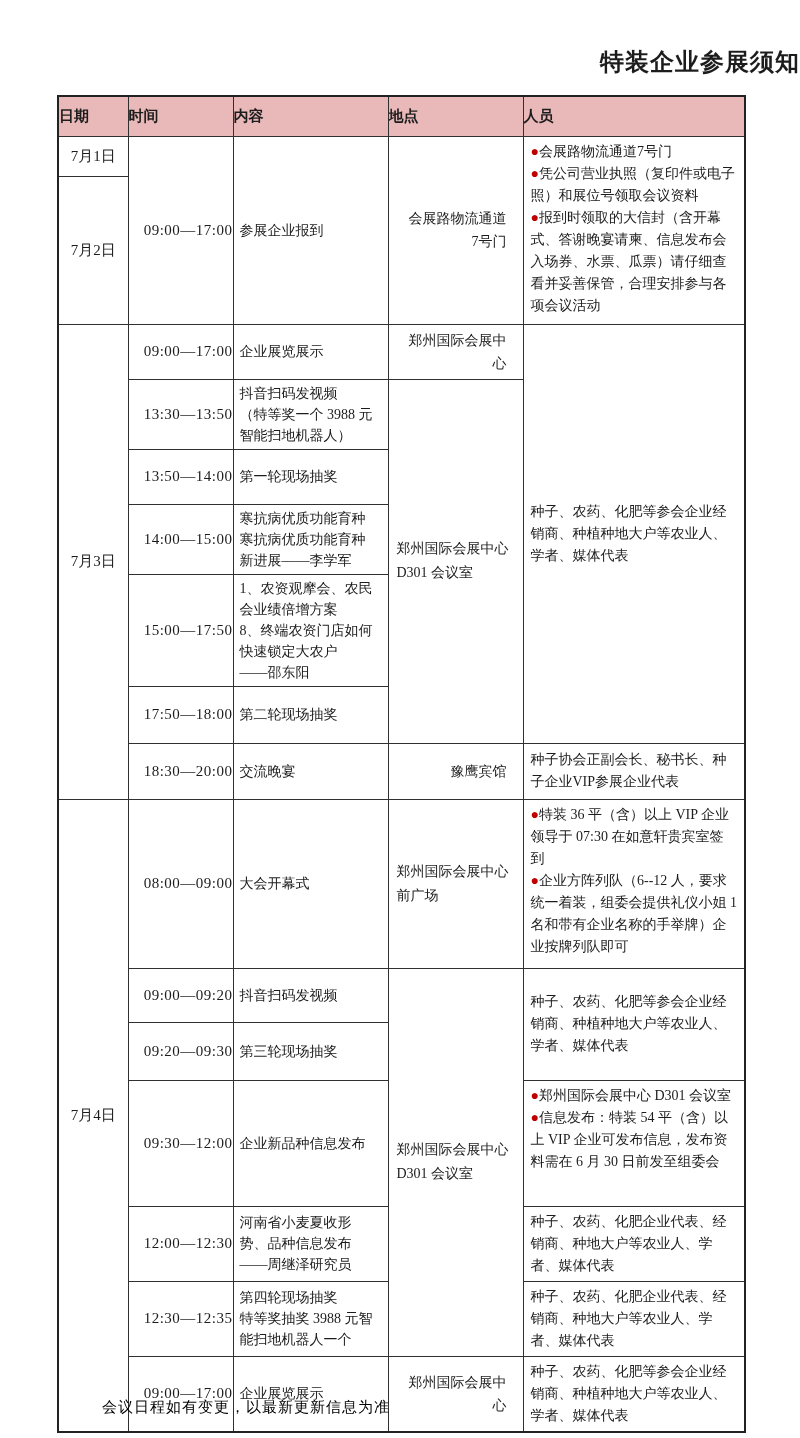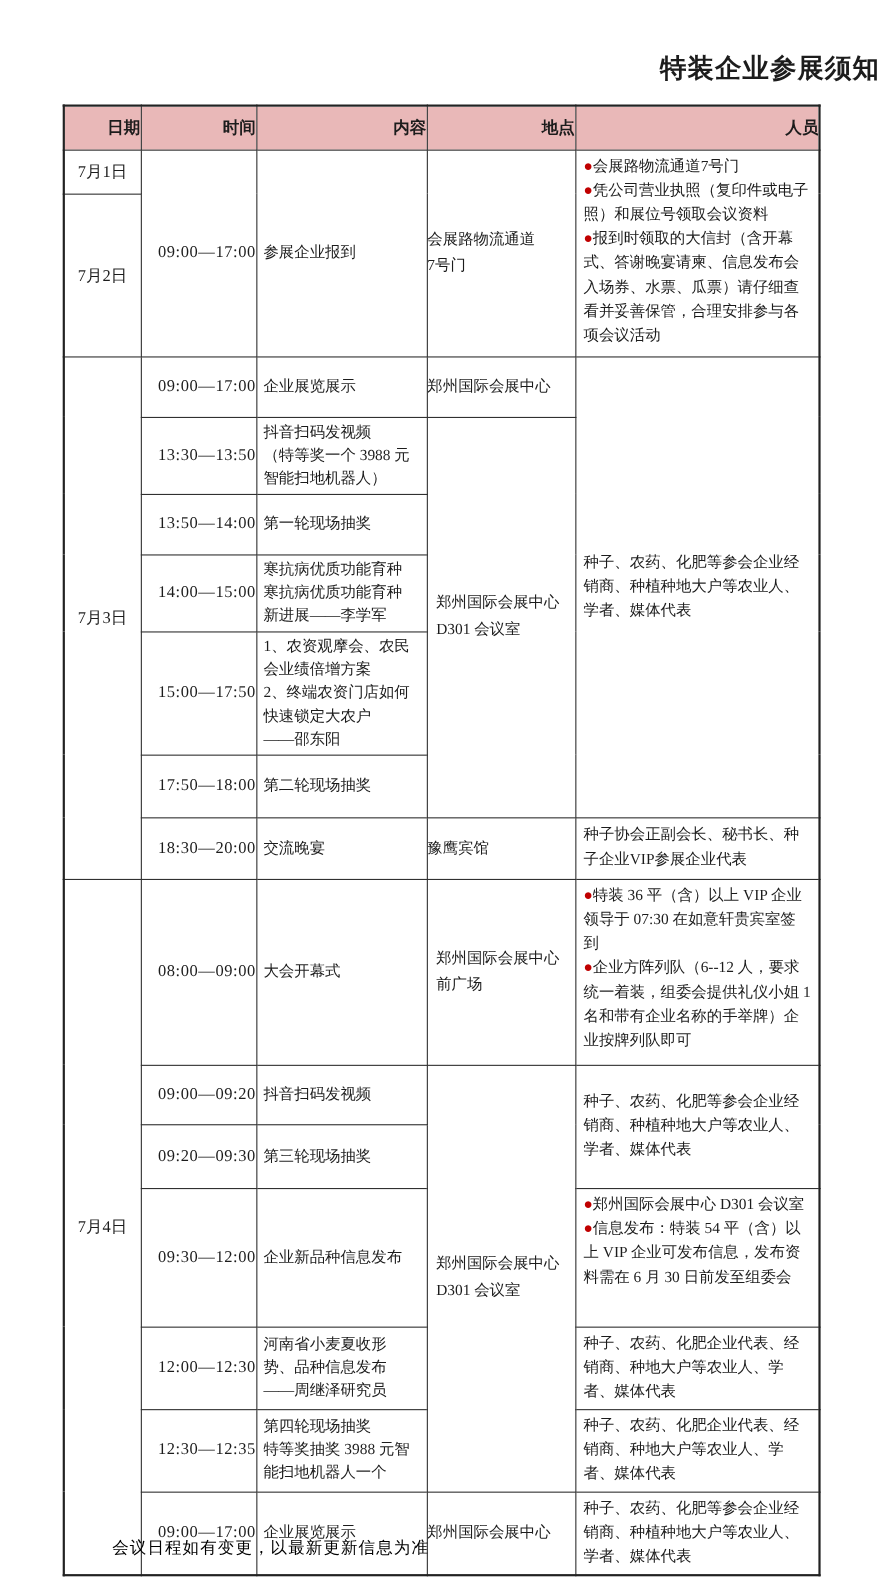--- a/index.html
+++ b/index.html
@@ -15,26 +15,26 @@
   table.schedule{
     position:absolute;left:57px;top:95px;width:687px;
     border-collapse:collapse;table-layout:fixed;
     border:2px solid #222222;
   }
   .schedule th,.schedule td{
     border:1px solid #303030;padding:0;font-size:14px;
     vertical-align:middle;overflow:hidden;word-break:break-all;
   }
   .schedule thead th{
-    background:#e9b8b8;font-weight:bold;font-size:15px;height:38px;text-align:right;
+    background:#e9b8b8;font-weight:bold;font-size:15px;height:38px;text-align:left;
   }
   td.date{text-align:center;font-size:15px;}
   td.time{text-align:right;font-size:15px;letter-spacing:.5px;white-space:nowrap;}
   td.content{text-align:left;padding:3px 6px;line-height:21px;}
-  td.loc{text-align:left;line-height:23px;padding:2px 0;}
+  td.loc{text-align:right;line-height:23px;padding:2px 16px;}
   td.loc-left{text-align:left;line-height:24px;padding:2px 8px;}
   td.pers{text-align:left;padding:4px 7px;line-height:22px;}
   td.v-top{vertical-align:top;}
   .bullet{color:#c00000;font-size:14px;}
   .para{margin:0;}
   .footer{
     position:absolute;left:102px;top:1398px;font-size:15px;color:#000000;letter-spacing:1px;
   }
 </style>
 </head>
@@ -114,21 +114,21 @@
         <div>寒抗病优质功能育种</div>
         <div>寒抗病优质功能育种</div>
         <div>新进展——李学军</div>
       </td>
     </tr>
     <tr style="height:103px">
       <td class="time">15:00—17:50</td>
       <td class="content">
         <div>1、农资观摩会、农民</div>
         <div>会业绩倍增方案</div>
-        <div>2、终端农资门店如何</div>
+        <div>8、终端农资门店如何</div>
         <div>快速锁定大农户</div>
         <div>——邵东阳</div>
       </td>
     </tr>
     <tr style="height:57px">
       <td class="time">17:50—18:00</td>
       <td class="content">
         <div>第二轮现场抽奖</div>
       </td>
     </tr>

